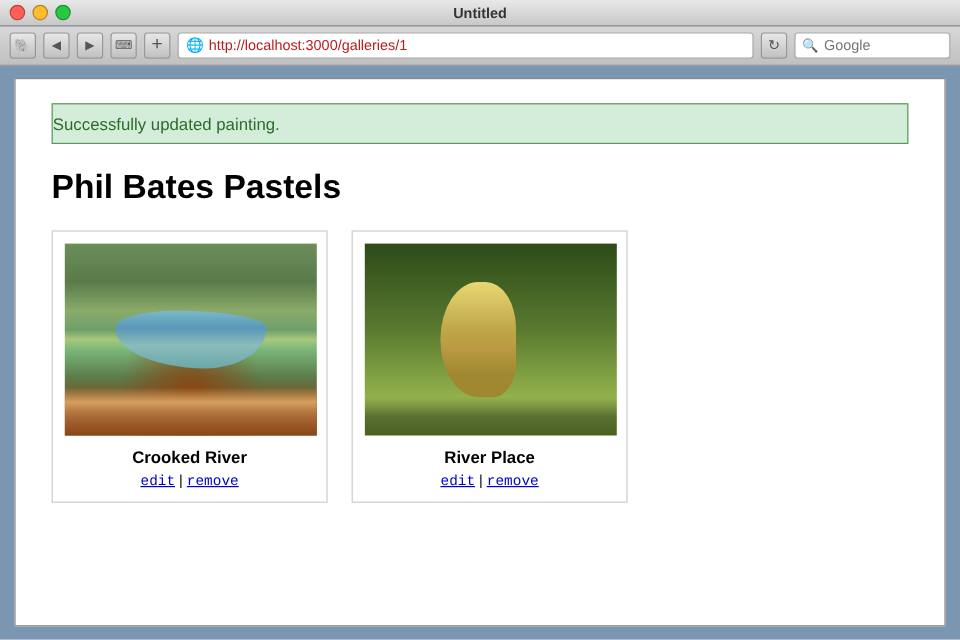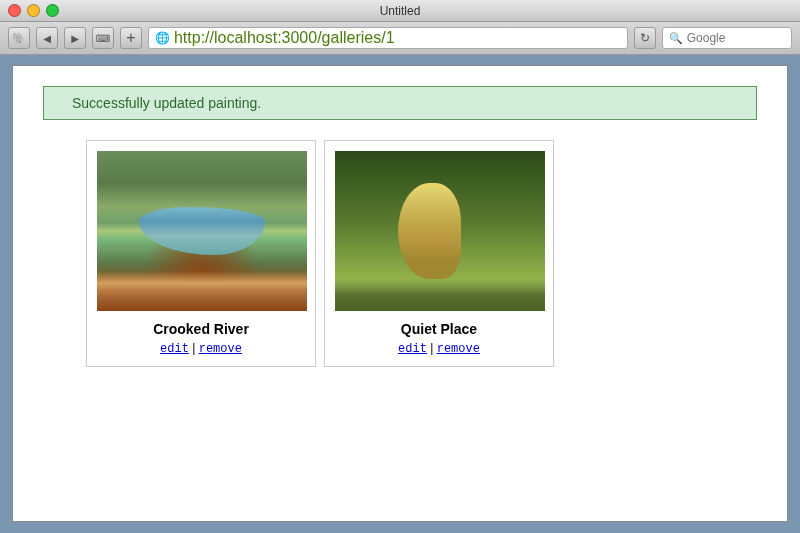--- a/index.html
+++ b/index.html
@@ -36,21 +36,21 @@
       border-radius: 50%;
       border: 1px solid rgba(0,0,0,0.3);
       cursor: pointer;
     }
     .tb-close { background: #ff5f57; }
     .tb-min { background: #febc2e; }
     .tb-max { background: #28c840; }
     .title-text {
       font-size: 12px;
       color: #333;
-      font-weight: normal;
+      font-weight: bold;
     }
 
     
     .browser-chrome {
       background: linear-gradient(to bottom, #d8d8d8, #c0c0c0);
       padding: 5px 8px;
       display: flex;
       align-items: center;
       gap: 6px;
       border-bottom: 1px solid #999;
@@ -104,22 +104,22 @@
       align-items: center;
       padding: 0 6px;
       gap: 4px;
     }
     .address-icon {
       font-size: 12px;
     }
     .address-input {
       border: none;
       outline: none;
-      font-size: 16px;
-      color: #4d7c0f;
+      font-size: 12px;
+      color: #b91c1c;
       flex: 1;
       background: transparent;
     }
     .refresh-btn {
       background: linear-gradient(to bottom, #e8e8e8, #c0c0c0);
       border: 1px solid #999;
       border-radius: 3px;
       width: 22px;
       height: 22px;
       display: flex;
@@ -166,40 +166,39 @@
       height: 100%;
       overflow-y: auto;
       padding: 20px 30px;
     }
 
     
     .flash-success {
       background: #d4edda;
       border: 1px solid #5a9a5a;
       color: #2d6a2d;
-      padding: 8px 28px;
+      padding: 8px 0;
       margin-bottom: 20px;
       font-size: 14px;
     }
 
     
     .page-title {
       font-size: 28px;
       font-weight: bold;
       margin-bottom: 20px;
       color: #000;
     }
 
     
     .paintings-grid {
       display: flex;
-      gap: 8px;
+      gap: 20px;
       flex-wrap: wrap;
       margin-bottom: 30px;
-      margin-left: 43px;
     }
 
     .painting-card {
       border: 1px solid #ccc;
       padding: 10px;
       width: 230px;
       text-align: center;
     }
 
     .painting-image {
@@ -341,36 +340,37 @@
   </div>
 </div>
 
 <div class="browser-content">
   <div class="page-container">
 
     <div class="flash-success">
       <span>Successfully updated painting.</span>
     </div>
 
+    <h1 class="page-title">Phil Bates Pastels</h1>
 
     <div class="paintings-grid">
 
       <div class="painting-card">
         <div class="painting-image painting-crooked-river"></div>
         <div class="painting-name">Crooked River</div>
         <div class="painting-actions">
           <a>edit</a>
           <span> | </span>
           <a>remove</a>
         </div>
       </div>
 
       <div class="painting-card">
         <div class="painting-image painting-quiet-place"></div>
-        <div class="painting-name">Quiet Place</div>
+        <div class="painting-name">River Place</div>
         <div class="painting-actions">
           <a>edit</a>
           <span> | </span>
           <a>remove</a>
         </div>
       </div>
 
     </div>
 
 

